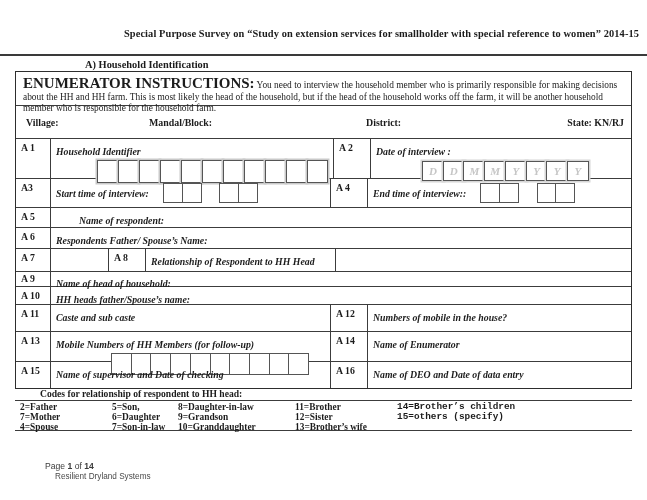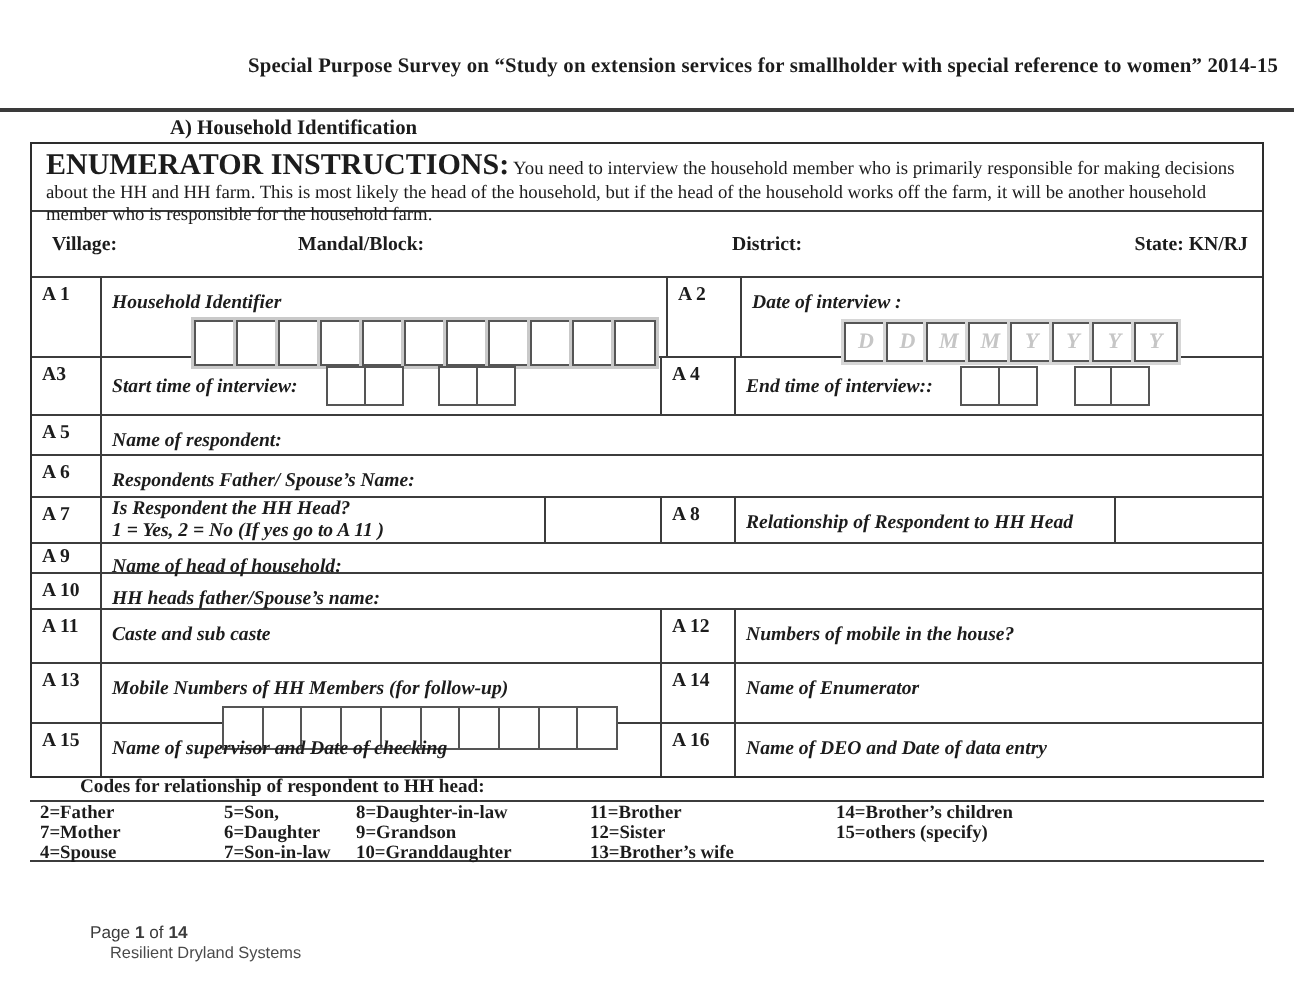--- a/index.html
+++ b/index.html
@@ -23,21 +23,21 @@
 
   .row-instr { height:34px; border-bottom:1px solid #3c3c3c; padding:2px 7px;
                font-size:9.4px; line-height:1.2; }
   .row-instr b { font-size:15px; }
 
   .row-loc { height:33px; }
   .row-loc span { position:absolute; top:11px; font-weight:bold; font-size:9.9px; }
 
   .row-a1a2 { height:40px; }
   .row-a3a4 { height:29px; }
-  .row-a5 { height:20px; } .row-a6 { height:21px; }
+  .row-a5 { height:20px;gap:23px; } .row-a6 { height:21px; }
   .row-a7a8 { height:23px; }
   .row-a9 { height:15px; } .row-a10 { height:18px; }
   .row-a11a12 { height:27px; }
   .row-a13a14 { height:30px; }
   .row-a15a16 { height:26px; }
 
   .content { flex:1 1 auto; padding:2px 5px;font-style:italic; }
   .content.w280 { flex:0 0 280px; }
   .content.w222 { flex:0 0 222px; }
   .content.w190 { flex:0 0 190px; }
@@ -56,21 +56,21 @@
   .boxes-time .cbox { width:20px; height:20px; }
   .gap18 { width:19px; }
   .inline-lab { display:flex; align-items:center; }
 
   .codes { position:absolute; left:15px; top:387px; width:617px; font-size:9.4px; }
   .codes-head { font-weight:bold; font-size:9.6px; margin:1px 0 1px 25px; }
   .codes-grid { border-top:1.4px solid #3c3c3c; border-bottom:1.4px solid #3c3c3c;
                 position:relative; height:31px; padding-top:1px; }
   .code-col { position:absolute; top:1px; font-weight:bold; line-height:1.07; }
   .code-col div { white-space:nowrap; }
-  .cc0 { left:5px; } .cc1 { left:97px; } .cc2 { left:163px; } .cc3 { left:280px; } .cc4 { left:403px; }
+  .cc0 { left:5px; } .cc1 { left:97px; } .cc2 { left:163px; } .cc3 { left:280px; } .cc4 { left:382px;font-family:Liberation Mono, monospace; }
 
   .footer { position:absolute; left:45px; top:461px; font-family:"Liberation Sans", sans-serif;
             font-size:8.6px; color:#3b3b3b; }
   .footer .org { font-size:8.2px; color:#4a4a4a; margin-top:1px;margin-left:10px; }
 </style>
 </head>
 <body>
 
 <div class="title">Special Purpose Survey on “Study on extension services for smallholder with special reference to women” 2014-15</div>
 <div class="top-rule"></div>
@@ -165,24 +165,20 @@
 
   <div class="t-row row-a6">
     <div class="cell id-cell">A 6</div>
     <div class="cell content">
       <span class="lbl">Respondents  Father/ Spouse’s Name:</span>
     </div>
   </div>
 
   <div class="t-row row-a7a8">
     <div class="cell id-cell">A 7</div>
-    <div class="cell content w222" style="line-height:1.12; padding-top:1px">
-      <div class="lbl">Is Respondent the HH Head?</div>
-      <div class="lbl">1 = Yes, 2 = No (If yes go to A 11 )</div>
-    </div>
     <div class="cell ans"></div>
     <div class="cell id-cell rt">A 8</div>
     <div class="cell content w190">
       <span class="lbl">Relationship of Respondent to HH Head</span>
     </div>
     <div class="cell ans w75"></div>
   </div>
 
   <div class="t-row row-a9">
     <div class="cell id-cell" style="padding-top:1px">A 9</div>

